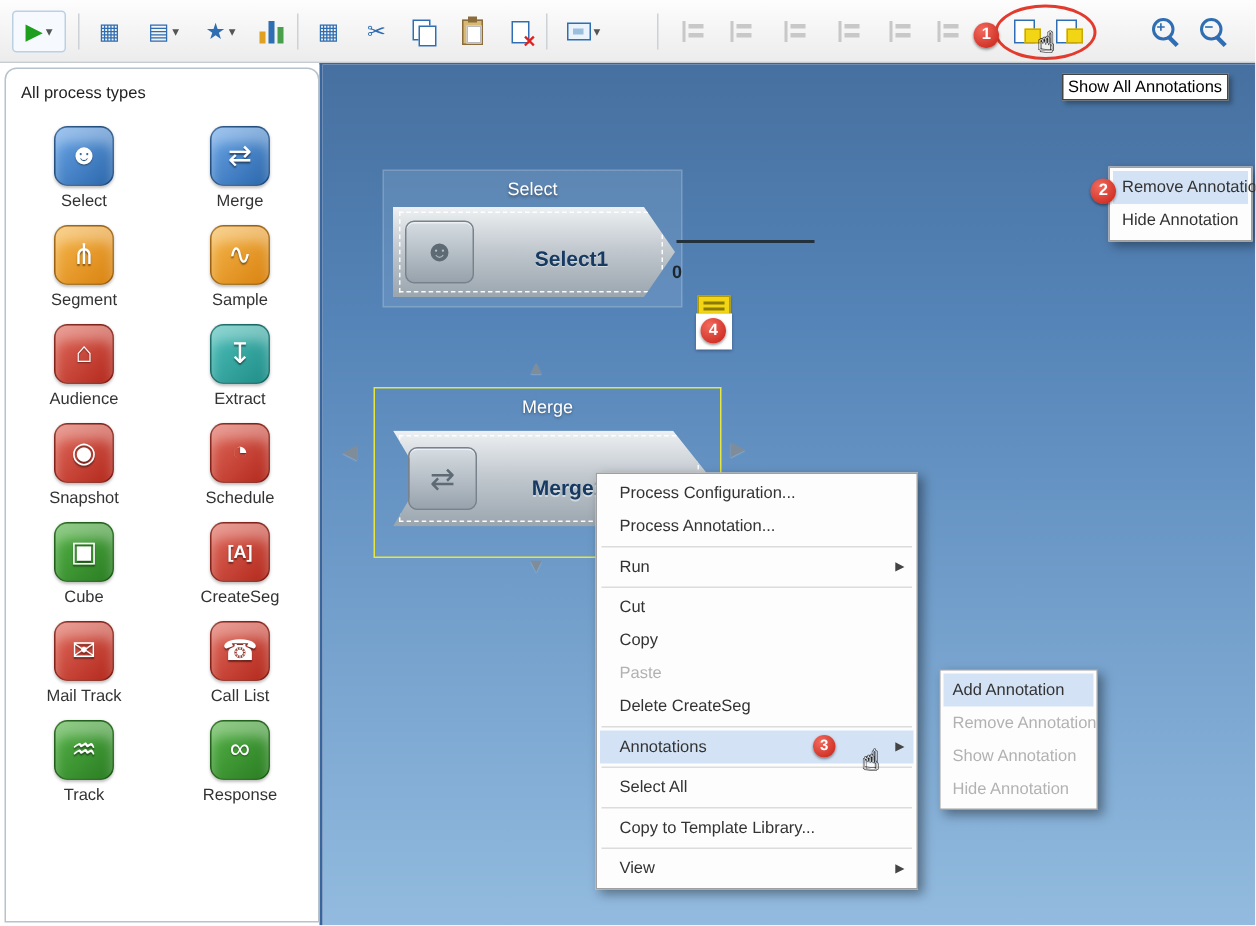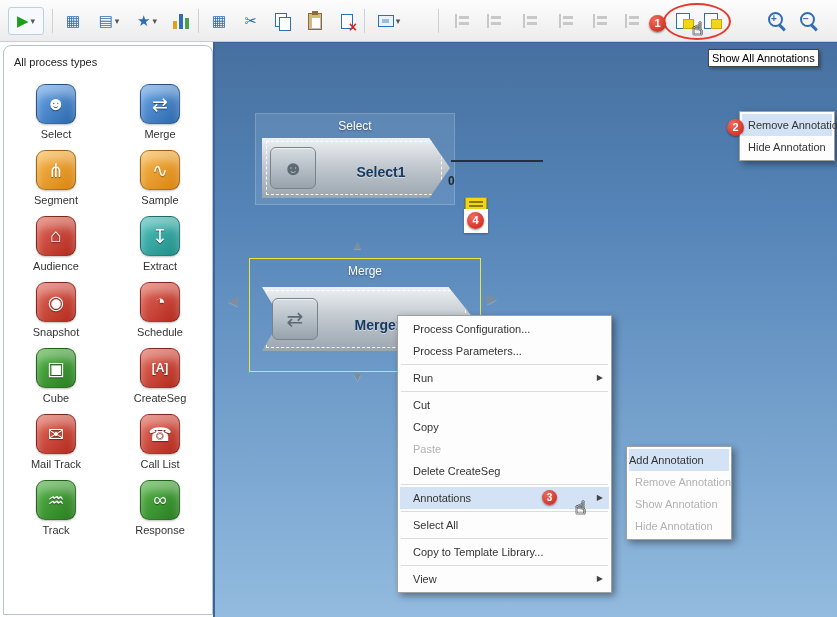--- a/index.html
+++ b/index.html
@@ -345,21 +345,21 @@
 
   <div class="callout" style="left:727px;top:119px;">2</div>
 
   <div class="menu" style="left:739px;top:111px;width:96px;">
     <div class="menu-item highlight" style="padding:0 6px;">Remove Annotation</div>
     <div class="menu-item" style="padding:0 6px;">Hide Annotation</div>
   </div>
 
   <div class="menu" style="left:397px;top:315px;width:215px;">
     <div class="menu-item">Process Configuration...</div>
-    <div class="menu-item">Process Parameters...</div>
+    <div class="menu-item">Process Annotation...</div>
     <div class="menu-sep"></div>
     <div class="menu-item">
       <span>Run</span>
       <span class="submenu-arrow">▶</span>
     </div>
     <div class="menu-sep"></div>
     <div class="menu-item">Cut</div>
     <div class="menu-item">Copy</div>
     <div class="menu-item disabled">Paste</div>
     <div class="menu-item">Delete CreateSeg</div>
@@ -374,21 +374,21 @@
     <div class="menu-sep"></div>
     <div class="menu-item">Copy to Template Library...</div>
     <div class="menu-sep"></div>
     <div class="menu-item">
       <span>View</span>
       <span class="submenu-arrow">▶</span>
     </div>
   </div>
 
   <div class="menu" style="left:626px;top:446px;width:106px;">
-    <div class="menu-item highlight" style="padding:0 0;">Add Annotation</div>
+    <div class="menu-item highlight" style="padding:0 6px;">Add Annotation</div>
     <div class="menu-item disabled" style="padding:0 6px;">Remove Annotation</div>
     <div class="menu-item disabled" style="padding:0 6px;">Show Annotation</div>
     <div class="menu-item disabled" style="padding:0 6px;">Hide Annotation</div>
   </div>
 
   <span class="cursor" style="left:575px;top:497px;">☝</span>
 
 </div>
 
 </body></html>

